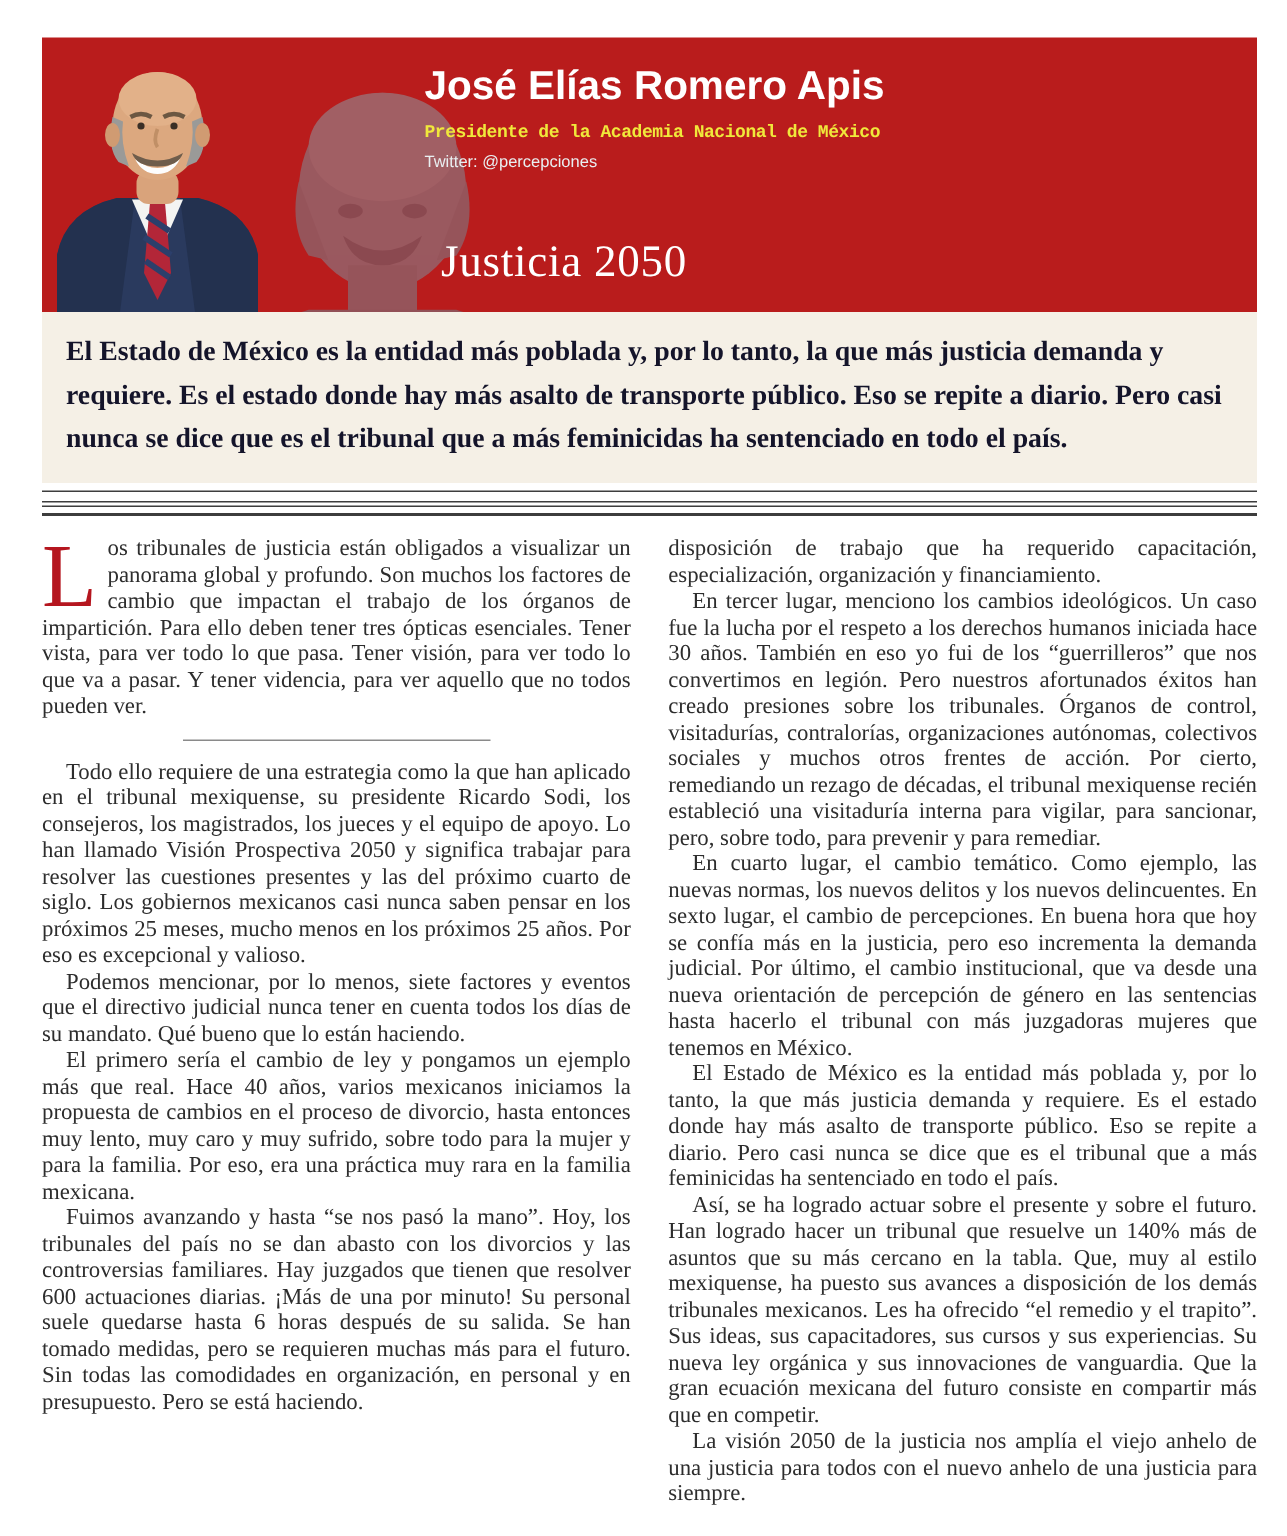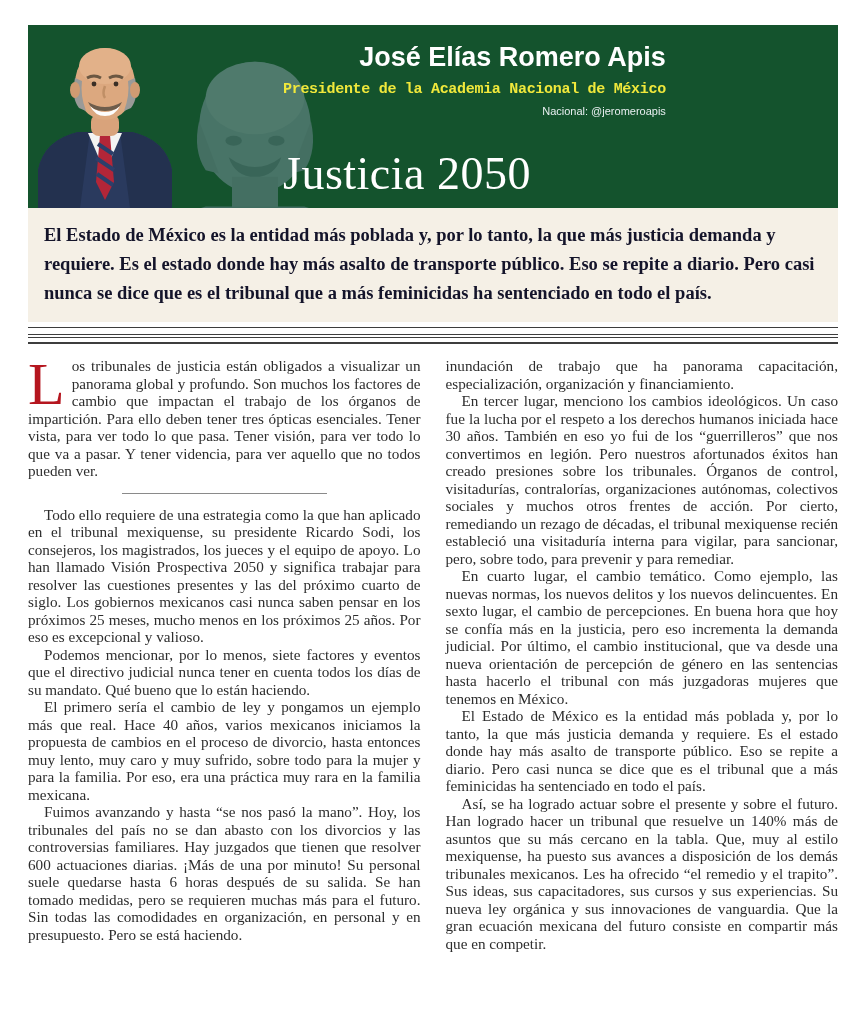--- a/index.html
+++ b/index.html
@@ -7,53 +7,52 @@
     width:858px; height:1024px;
     font-family:"Liberation Serif", serif;
     overflow:hidden;
   }
   .page { padding:25px 20px 0 28px; }
 
   
   .header {
     position:relative;
     height:183px;
-    background:#14532d;
+    background:#b91c1c;
     overflow:hidden;
-    text-align:right;
   }
   .ghost-photo {
     position:absolute; left:112px; top:0px;
     width:230px; height:330px;
     opacity:0.5;
   }
   .author-photo {
     position:absolute; left:2px; bottom:0;
     width:150px; height:176px;
   }
   .header-text { position:absolute; left:255px; top:18px; }
   .author-name {
     font-family:"Liberation Sans", sans-serif;
     font-weight:700; font-size:27px; color:#ffffff;
     margin:0; line-height:1.1;
   }
   .author-title {
     font-family:"Liberation Mono", monospace;
-    font-weight:700; font-size:15px; color:#f0e83b;
+    font-weight:700; font-size:12px; color:#f0e83b;
     margin:8px 0 0 0; letter-spacing:-0.3px;
   }
   .twitter-line {
     font-family:"Liberation Sans", sans-serif;
     font-size:11px; color:#e9eff1; margin:7px 0 0 0;
   }
   .article-title {
     position:absolute; left:255px; top:122px;
     font-family:"Liberation Serif", serif;
-    font-weight:400; font-size:46px; color:#ffffff;
-    margin:0; letter-spacing:0.5px;
+    font-weight:400; font-size:30px; color:#ffffff;
+    margin:11px; letter-spacing:0.5px;
   }
 
   
   .pull-quote {
     background:#f5f0e6;
     padding:13px 18px 14px 16px;
   }
   .pull-quote p {
     margin:0;
     font-family:"Liberation Serif", serif;
@@ -145,21 +144,21 @@
       <path d="M75,54 q-3,8 0,12" stroke="#c08f66" stroke-width="2.5" fill="none"></path>
 
       <path d="M60,74 q15,12 30,0 q-5,10 -15,10 q-10,0 -15,-10 z" fill="#fdfdfd"></path>
 
       <path d="M58,70 q17,10 34,0 q-3,9 -17,9 q-14,0 -17,-9 z" fill="#6e5d4c"></path>
     </svg>
 
     <div class="header-text">
       <p class="author-name">José Elías Romero Apis</p>
       <p class="author-title">Presidente de la Academia Nacional de México</p>
-      <p class="twitter-line">Nacional: @jeromeroapis</p>
+      <p class="twitter-line">Twitter: @percepciones</p>
     </div>
     <h1 class="article-title">Justicia 2050</h1>
   </div>
 
   <div class="pull-quote">
     <p>El Estado de México es la entidad más poblada y, por lo tanto, la que más justicia demanda y requiere. Es el estado donde hay más asalto de transporte público. Eso se repite a diario. Pero casi nunca se dice que es el tribunal que a más feminicidas ha sentenciado en todo el país.</p>
   </div>
 
   <div class="rules">
     <div class="rule-1"></div>
@@ -173,21 +172,22 @@
     <div class="col">
       <p><span class="dropcap">L</span><span>os tribunales de justicia están obligados a visualizar un panorama global y profundo. Son muchos los factores de cambio que impactan el trabajo de los órganos de impartición. Para ello deben tener tres ópticas esenciales. Tener vista, para ver todo lo que pasa. Tener visión, para ver todo lo que va a pasar. Y tener videncia, para ver aquello que no todos pueden ver.</span></p>
       <hr class="section-divider">
       <p class="ind">Todo ello requiere de una estrategia como la que han aplicado en el tribunal mexiquense, su presidente Ricardo Sodi, los consejeros, los magistrados, los jueces y el equipo de apoyo. Lo han llamado Visión Prospectiva 2050 y significa trabajar para resolver las cuestiones presentes y las del próximo cuarto de siglo. Los gobiernos mexicanos casi nunca saben pensar en los próximos 25 meses, mucho menos en los próximos 25 años. Por eso es excepcional y valioso.</p>
       <p class="ind">Podemos mencionar, por lo menos, siete factores y eventos que el directivo judicial nunca tener en cuenta todos los días de su mandato. Qué bueno que lo están haciendo.</p>
       <p class="ind">El primero sería el cambio de ley y pongamos un ejemplo más que real. Hace 40 años, varios mexicanos iniciamos la propuesta de cambios en el proceso de divorcio, hasta entonces muy lento, muy caro y muy sufrido, sobre todo para la mujer y para la familia. Por eso, era una práctica muy rara en la familia mexicana.</p>
       <p class="ind">Fuimos avanzando y hasta “se nos pasó la mano”. Hoy, los tribunales del país no se dan abasto con los divorcios y las controversias familiares. Hay juzgados que tienen que resolver 600 actuaciones diarias. ¡Más de una por minuto! Su personal suele quedarse hasta 6 horas después de su salida. Se han tomado medidas, pero se requieren muchas más para el futuro. Sin todas las comodidades en organización, en personal y en presupuesto. Pero se está haciendo.</p>
     </div>
 
     <div class="col">
-      <p>inundación de trabajo que ha panorama capacitación, especialización, organización y financiamiento.</p>
+      <p>disposición de trabajo que ha requerido capacitación, especialización, organización y financiamiento.</p>
       <p class="ind">En tercer lugar, menciono los cambios ideológicos. Un caso fue la lucha por el respeto a los derechos humanos iniciada hace 30 años. También en eso yo fui de los “guerrilleros” que nos convertimos en legión. Pero nuestros afortunados éxitos han creado presiones sobre los tribunales. Órganos de control, visitadurías, contralorías, organizaciones autónomas, colectivos sociales y muchos otros frentes de acción. Por cierto, remediando un rezago de décadas, el tribunal mexiquense recién estableció una visitaduría interna para vigilar, para sancionar, pero, sobre todo, para prevenir y para remediar.</p>
       <p class="ind">En cuarto lugar, el cambio temático. Como ejemplo, las nuevas normas, los nuevos delitos y los nuevos delincuentes. En sexto lugar, el cambio de percepciones. En buena hora que hoy se confía más en la justicia, pero eso incrementa la demanda judicial. Por último, el cambio institucional, que va desde una nueva orientación de percepción de género en las sentencias hasta hacerlo el tribunal con más juzgadoras mujeres que tenemos en México.</p>
       <p class="ind">El Estado de México es la entidad más poblada y, por lo tanto, la que más justicia demanda y requiere. Es el estado donde hay más asalto de transporte público. Eso se repite a diario. Pero casi nunca se dice que es el tribunal que a más feminicidas ha sentenciado en todo el país.</p>
       <p class="ind">Así, se ha logrado actuar sobre el presente y sobre el futuro. Han logrado hacer un tribunal que resuelve un 140% más de asuntos que su más cercano en la tabla. Que, muy al estilo mexiquense, ha puesto sus avances a disposición de los demás tribunales mexicanos. Les ha ofrecido “el remedio y el trapito”. Sus ideas, sus capacitadores, sus cursos y sus experiencias. Su nueva ley orgánica y sus innovaciones de vanguardia. Que la gran ecuación mexicana del futuro consiste en compartir más que en competir.</p>
+      <p class="ind">La visión 2050 de la justicia nos amplía el viejo anhelo de una justicia para todos con el nuevo anhelo de una justicia para siempre.</p>
     </div>
 
   </div>
 </div>
 
 </body></html>

